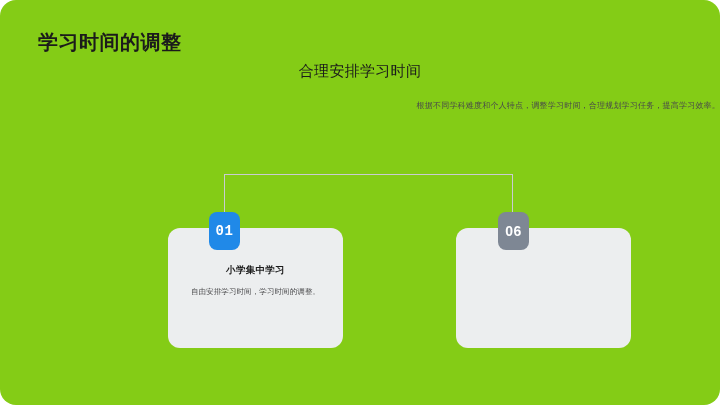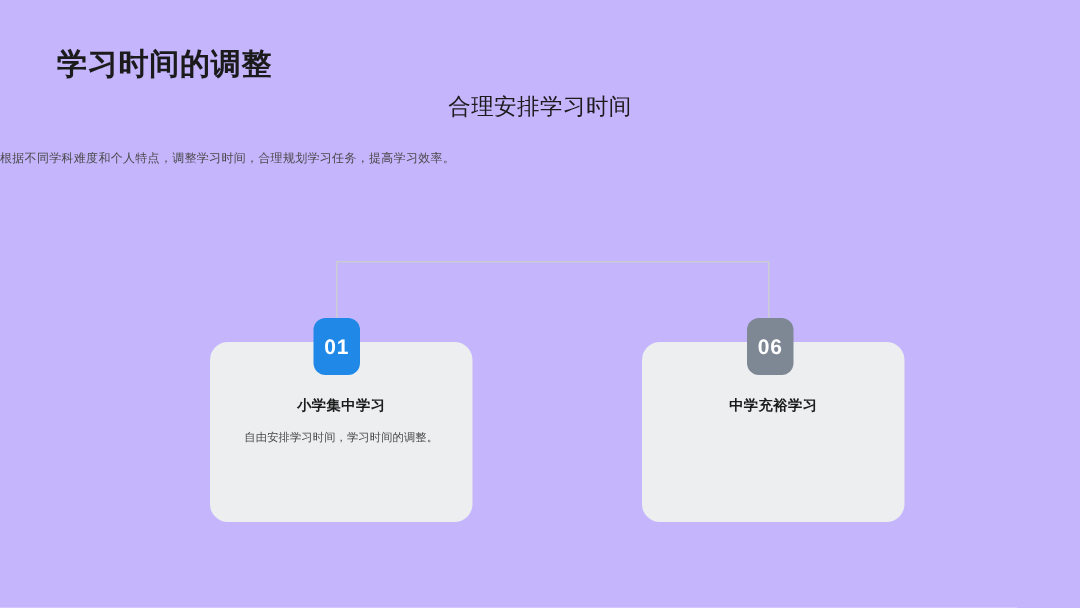--- a/index.html
+++ b/index.html
@@ -12,21 +12,22 @@
     background: #ffffff;
     font-family: "Liberation Sans", "DejaVu Sans", sans-serif;
     overflow: hidden;
     position: relative;
     -webkit-font-smoothing: antialiased;
   }
 
   .slide {
     position: absolute;
     inset: 0;
-    background: #c4b5fd;
+    background: #84cc16;
+    border-radius: 16px;
   }
 
   
   .slide-title {
     position: absolute;
     left: 38px;
     top: 29px;
     font-size: 20px;
     font-weight: bold;
     color: #1b1b1b;
@@ -44,21 +45,21 @@
     font-weight: normal;
     color: #1b1b1b;
     letter-spacing: 0.3px;
   }
 
   .section-desc {
     position: absolute;
     left: 0;
     right: 0;
     top: 100px;
-    text-align: left;
+    text-align: right;
     font-size: 8px;
     color: #4a4a4a;
     letter-spacing: 0.2px;
   }
 
   
   .connector {
     position: absolute;
     left: 224px;
     top: 174px;
@@ -85,20 +86,21 @@
   .connector .v-right { right: 0; }
 
   
   .card {
     position: absolute;
     width: 175px;
     height: 120px;
     background: #eceeef;
     border-radius: 12px;
     top: 228px;
+    margin-left: 28px;
   }
   .card-1 { left: 140px; }
   .card-2 { left: 428px; }
 
   .card-body {
     position: absolute;
     left: 14px;
     right: 14px;
     top: 36px;
     text-align: center;
@@ -130,20 +132,21 @@
     align-items: center;
     justify-content: center;
     color: #ffffff;
     font-size: 14px;
     font-weight: bold;
     letter-spacing: 0.5px;
   }
   .badge-1 {
     left: 209px;
     background: #2089e8;
+    font-family: Liberation Mono, monospace;
   }
   .badge-2 {
     left: 498px;
     background: #7e8794;
   }
 </style>
 </head>
 <body>
 
 <div class="slide">
@@ -162,21 +165,20 @@
 
   <div class="card card-1">
     <div class="card-body">
       <div class="card-title">小学集中学习</div>
       <div class="card-text">自由安排学习时间，学习时间的调整。</div>
     </div>
   </div>
 
   <div class="card card-2">
     <div class="card-body">
-      <div class="card-title">中学充裕学习</div>
     </div>
   </div>
 
   <div class="badge badge-1">01</div>
 
   <div class="badge badge-2">06</div>
 
 </div>
 
 </body></html>

